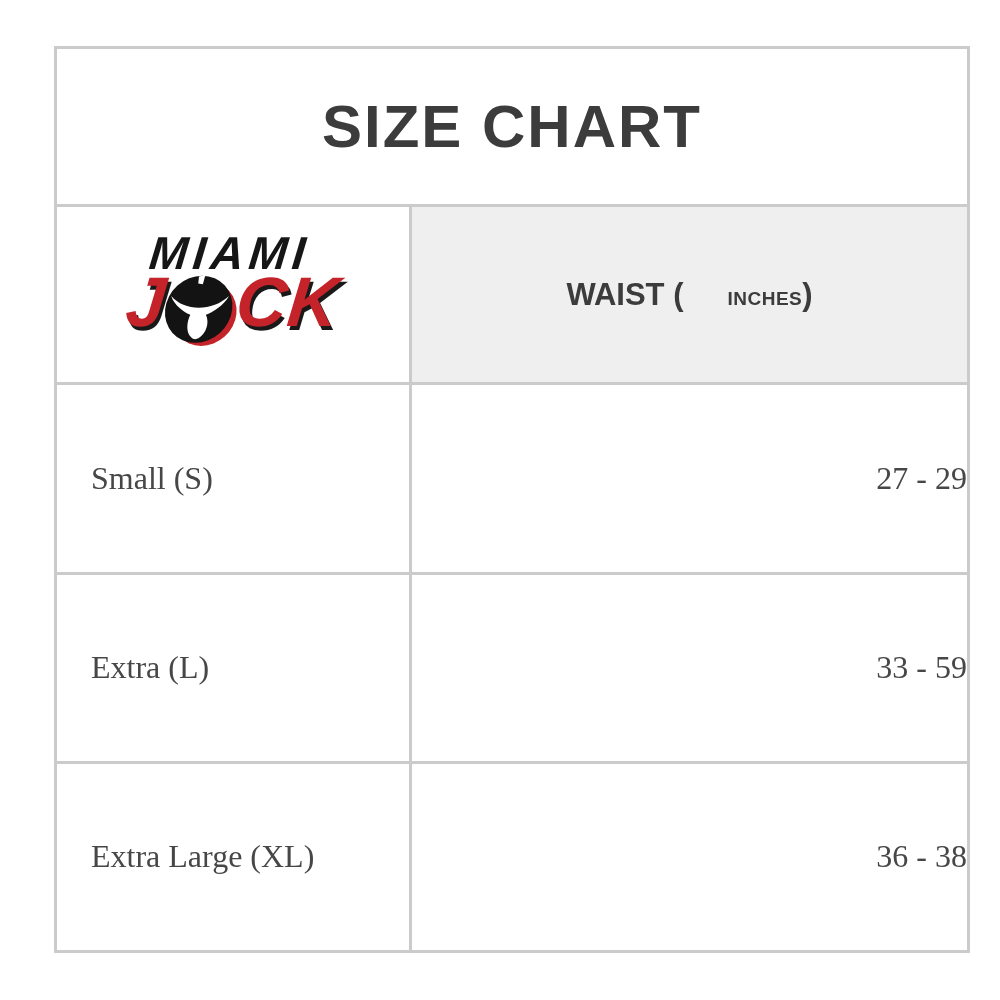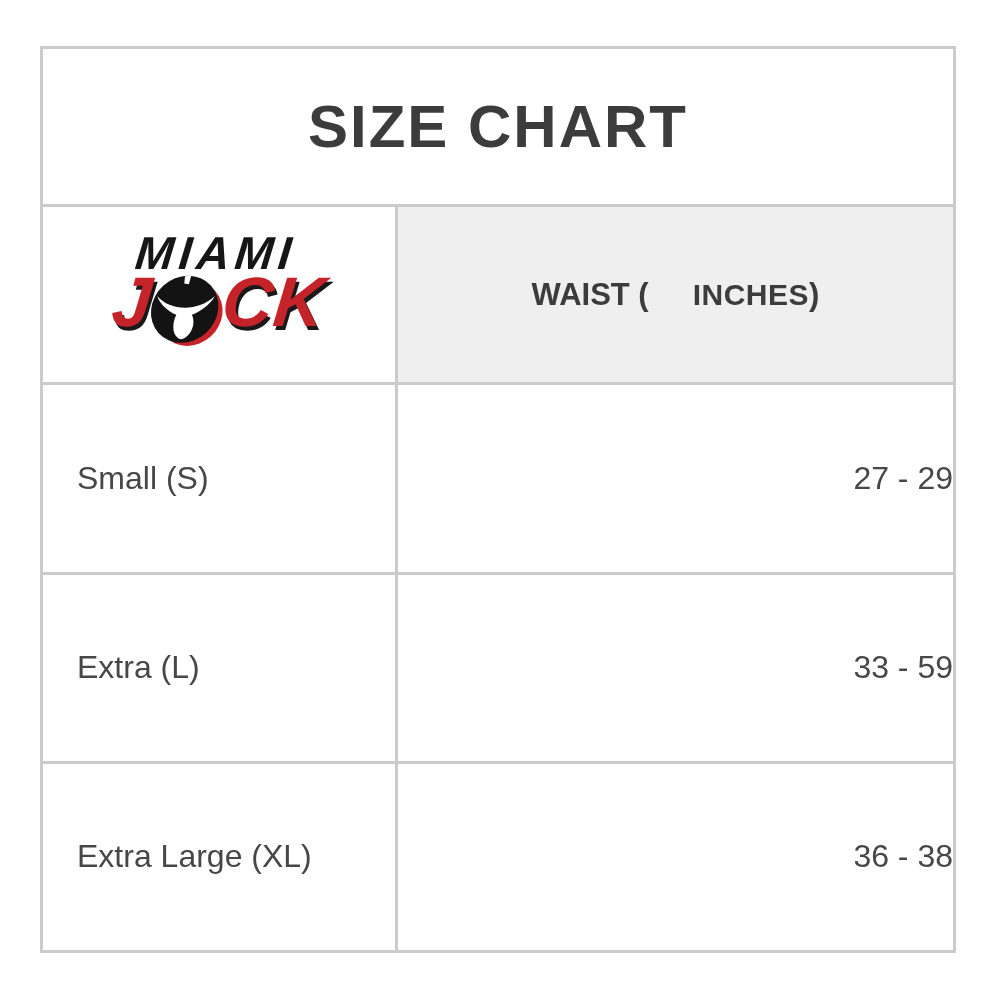--- a/index.html
+++ b/index.html
@@ -6,54 +6,54 @@
   html, body {
     width: 1000px; height: 1000px;
     background: #ffffff;
     font-family: "Liberation Sans", "DejaVu Sans", sans-serif;
     overflow: hidden;
   }
   .stage { position: relative; width: 1000px; height: 1000px; }
 
   table.size-chart {
     position: absolute;
-    left: 40px; top: 46px;
+    left: 54px; top: 46px;
     width: 913px; height: 907px;
     border-collapse: collapse;
     table-layout: fixed;
   }
   .size-chart td {
     border: 3px solid #cbcbcb;
     background: #ffffff;
     vertical-align: middle;
   }
   col.c1 { width: 355px; }
   col.c2 { width: 558px; }
 
   tr.title-row    { height: 131px; }
   tr.header-row   { height: 148px; }
-  tr.data-row     { height: 157px; }
+  tr.data-row     { height: 157px; font-family: Liberation Serif, serif; }
 
   .title-cell {
     text-align: center;
     font-size: 60px;
     font-weight: bold;
     letter-spacing: 2px;
     color: #3c3c3c;
   }
 
   .waist-header-cell {
     background: #efefef !important;
     text-align: center;
     font-weight: bold;
     color: #3c3c3c;
     white-space: nowrap;
   }
   .waist-main  { font-size: 31px; }
-  .waist-unit  { font-size: 30px; letter-spacing: 0.5px; margin-left: 44px; }
+  .waist-unit  { font-size: 19px; letter-spacing: 0.5px; margin-left: 44px; }
 
   .size-cell {
     padding-left: 34px;
     font-size: 32px;
     color: #474747;
   }
   .waist-cell {
     text-align: right;
     font-size: 32px;
     color: #474747;

